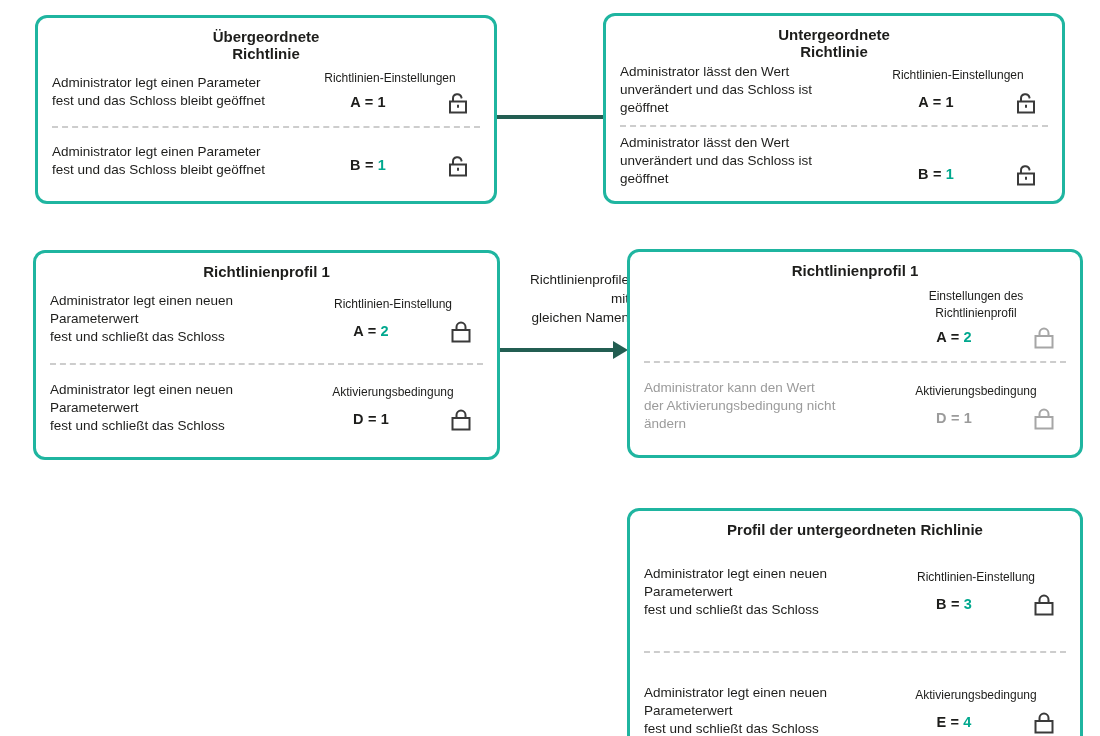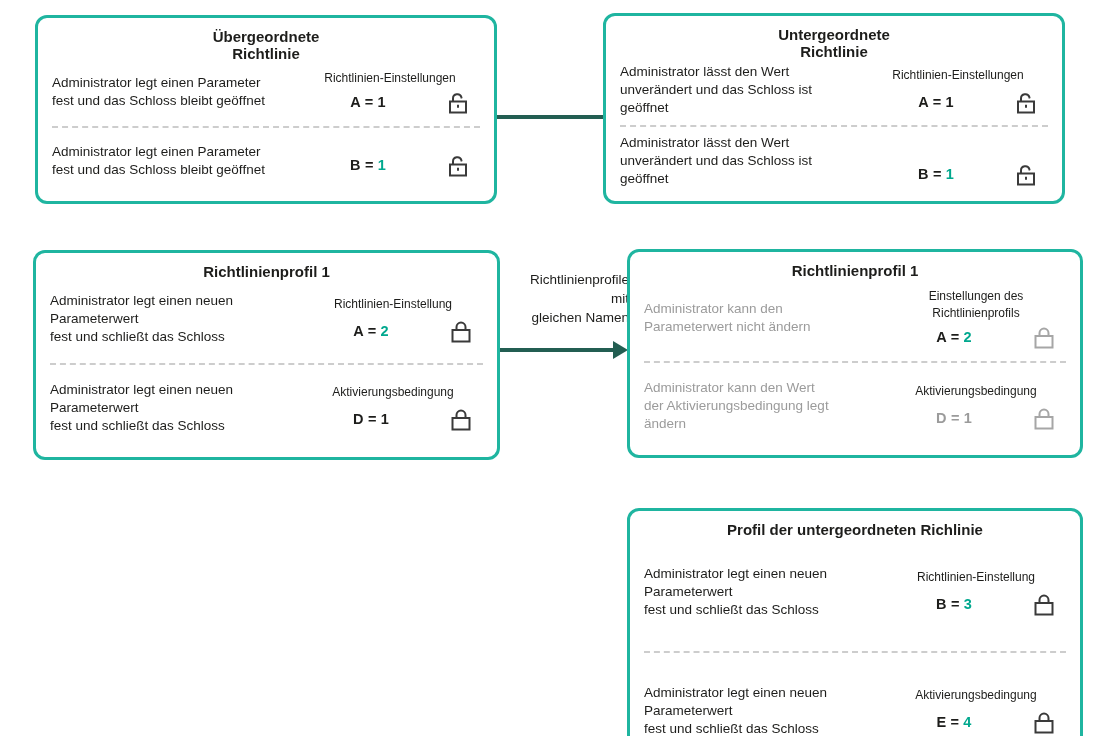--- a/index.html
+++ b/index.html
@@ -167,33 +167,31 @@
   <div id="arrow2-label">Richtlinienprofile
 mit
 gleichen Namen</div>
   <div class="arrow-line" id="arrow2-line"></div>
   <div class="arrow-head" id="arrow2-head"></div>
 
   <div class="box" id="box-profile1-view">
     <div class="box-title">Richtlinienprofil 1</div>
     <div class="rowgroup">
       <div class="rg-header">Einstellungen des
-Richtlinienprofils</div>
-      <div class="rg-text txt-muted">Administrator kann den
-Parameterwert nicht ändern</div>
+Richtlinienprofil</div>
       <div class="rg-value"><span>A =</span><span class="num v-teal">2</span></div>
       <div class="rg-lock"><svg class="lock lock-gray" width="28" height="28" viewBox="0 0 28 28">
             <use href="#lock-closed"></use>
           </svg></div>
     </div>
     <div class="divider"></div>
     <div class="rowgroup">
       <div class="rg-header">Aktivierungsbedingung</div>
       <div class="rg-text txt-muted">Administrator kann den Wert
-der Aktivierungsbedingung legt
+der Aktivierungsbedingung nicht
 ändern</div>
       <div class="rg-value v-gray"><span>D =</span><span class="num">1</span></div>
       <div class="rg-lock"><svg class="lock lock-gray" width="28" height="28" viewBox="0 0 28 28">
             <use href="#lock-closed"></use>
           </svg></div>
     </div>
   </div>
 
   <div class="box" id="box-child-profile">
     <div class="box-title">Profil der untergeordneten Richlinie</div>

